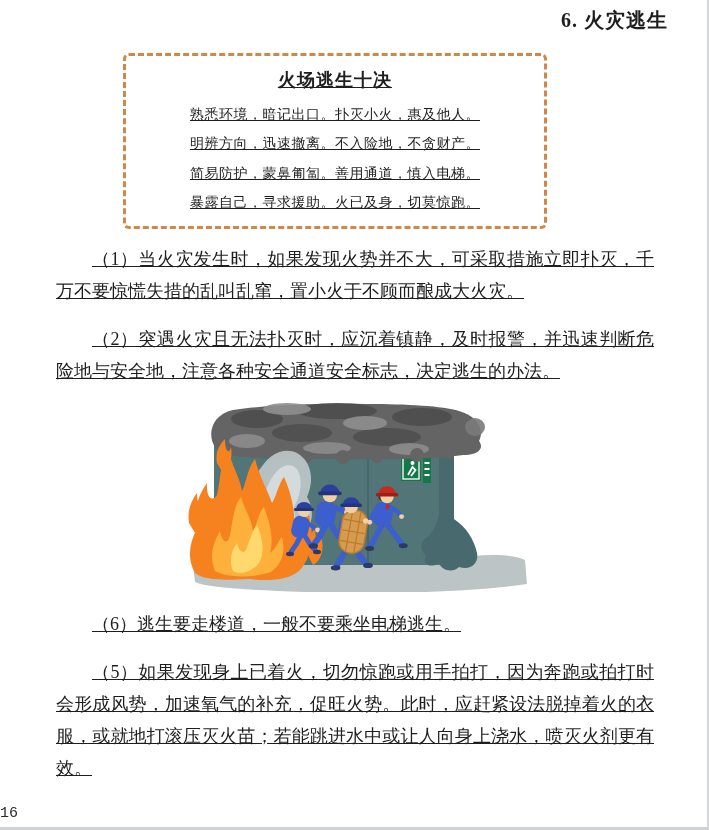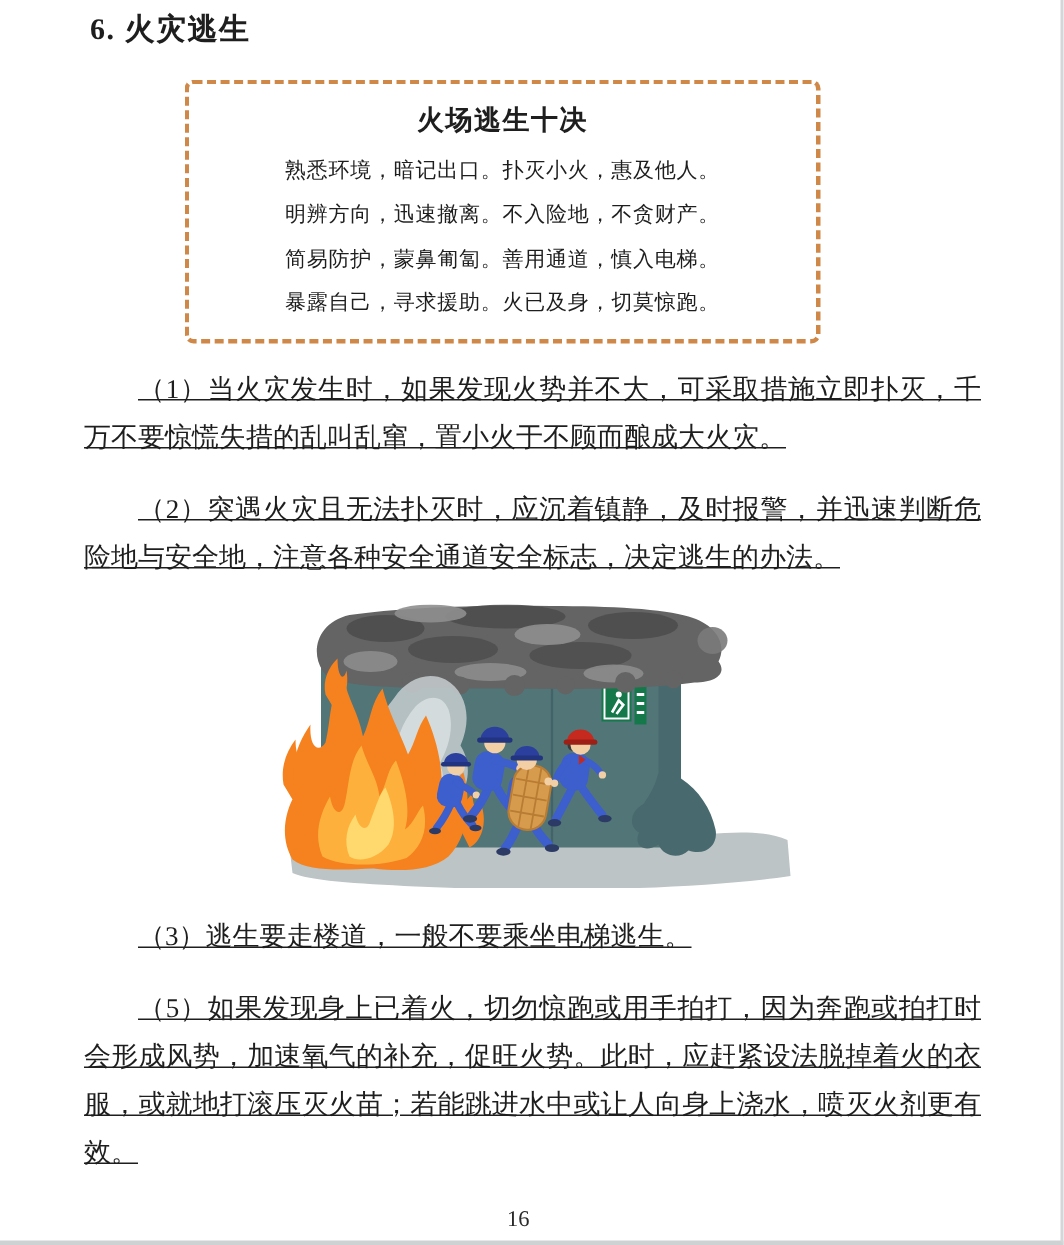--- a/index.html
+++ b/index.html
@@ -8,46 +8,47 @@
     font-family:"Liberation Serif","DejaVu Serif",serif;
     color:#1e1e1e;overflow:hidden;
   }
   .page{
     box-sizing:border-box;width:709px;height:830px;
     padding:8px 39px 0 40px;position:relative;background:#fff;
     border-right:2px solid #d4d6d7;border-bottom:3px solid #cfd2d3;
   }
   .heading{
     font-size:20px;font-weight:bold;line-height:24px;
-    margin:0 0 0 20px;letter-spacing:1px;
+    margin:0 0 0 20px;letter-spacing:1px;text-align:right;
   }
   .tips-box{
     box-sizing:border-box;width:424px;margin:21px 0 0 83px;
     border:3px dashed #d08848;border-radius:6px;
     padding:12px 10px 8px 10px;
+    text-decoration:underline;
   }
   .tips-title{
     text-align:center;font-weight:bold;font-size:18px;line-height:24px;
     letter-spacing:1px;
   }
   .tips-lines{width:fit-content;margin:8px auto 0 auto;}
   .tips-lines p{margin:0;font-size:14px;line-height:29.4px;letter-spacing:.5px;}
   .body-text{width:630px;}
   .para{
     margin:16px;font-size:18px;line-height:32px;text-indent:2em;
     text-align:justify;letter-spacing:0;text-decoration:underline;
   }
   .para.first{margin-top:14px;}
   .figure{
     width:345px;height:189px;margin:0 0 0 147px;padding:0;
   }
   .figure svg{display:block;}
   .page-number{
-    position:absolute;left:0;right:16px;bottom:5px;text-align:center;
-    font-size:15px;color:#2a2a2a;
+    position:absolute;left:0;right:16px;bottom:5px;
+    font-size:15px;color:#2a2a2a;font-family:Liberation Mono, monospace;
   }
 </style>
 </head>
 <body>
 
 <div class="page">
 
   <h1 class="heading">6. 火灾逃生</h1>
 
   <div class="tips-box">
@@ -178,19 +179,19 @@
             <path d="M16,18 l4,3 l-4,3 z" fill="#c62a1e"></path>
             <circle cx="12.5" cy="12.5" r="3.2" fill="#3a3a3a"></circle>
             <circle cx="17" cy="12" r="6" fill="#f2cfa4"></circle>
             <path d="M9,10 a8,7 0 0 1 16,0 z" fill="#c62a1e"></path>
             <rect x="7" y="9" width="20" height="3" rx="1.5" fill="#9e1f16"></rect>
           </g>
         </g>
       </svg>
     </figure>
 
-    <p class="para">（3）逃生要走楼道，一般不要乘坐电梯逃生。</p>
+    <p class="para">（6）逃生要走楼道，一般不要乘坐电梯逃生。</p>
     <p class="para">（5）如果发现身上已着火，切勿惊跑或用手拍打，因为奔跑或拍打时会形成风势，加速氧气的补充，促旺火势。此时，应赶紧设法脱掉着火的衣服，或就地打滚压灭火苗；若能跳进水中或让人向身上浇水，喷灭火剂更有效。</p>
   </div>
 
   <div class="page-number">16</div>
 
 </div>
 
 </body></html>

